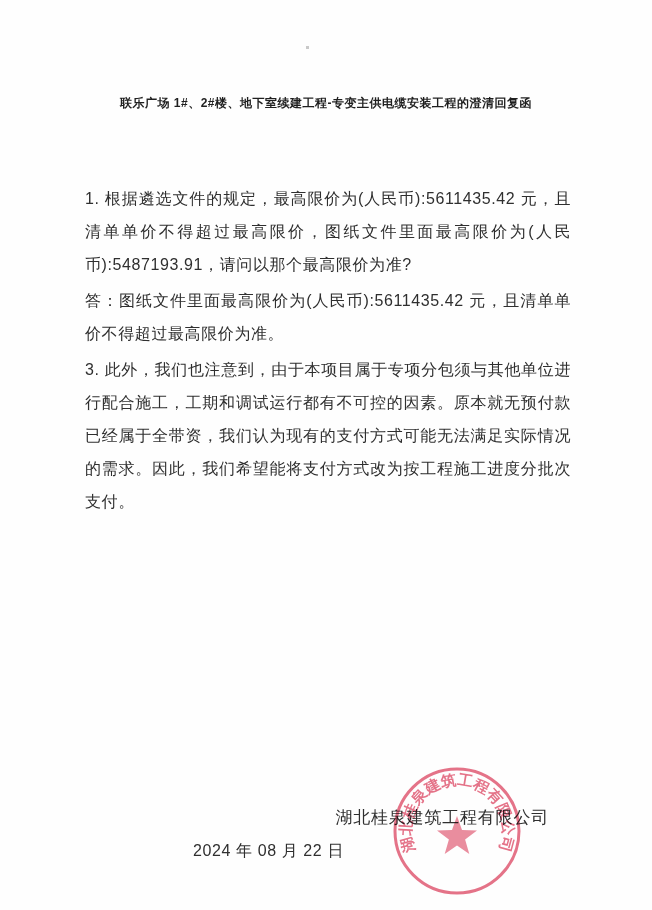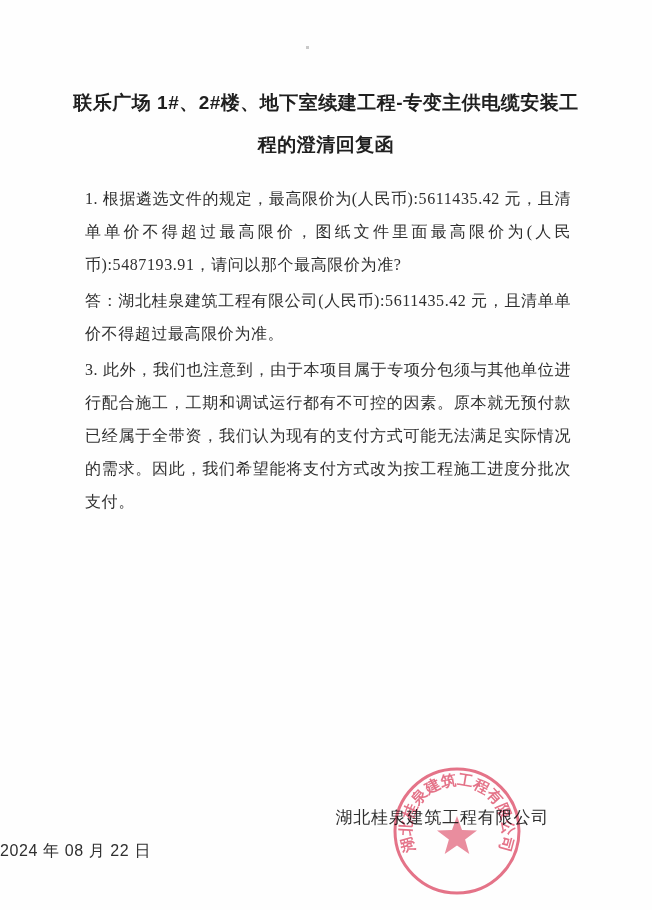--- a/index.html
+++ b/index.html
@@ -22,46 +22,46 @@
     color: var(--text-color);
   }
   .scan-speck {
     position: absolute; left: 306px; top: 46px;
     width: 3px; height: 3px; background: #c9c9c9;
   }
   .doc-title {
     position: absolute;
     top: 82px; left: 70px; width: 512px;
     margin: 0;
-    font-size: 19px; font-weight: bold;
+    font-size: 12px; font-weight: bold;
     line-height: 42px;
     letter-spacing: 0.5px;
     text-align: center;
     color: var(--title-color);
   }
   .doc-body {
     position: absolute;
     top: 182px; left: 85px; width: 486px;
     font-size: 16px;
     line-height: 33px;
     letter-spacing: 0.6px;
     text-align: justify;
   }
-  .doc-body p { margin: 0 0 3px 0; font-family: Liberation Serif, serif; }
+  .doc-body p { margin: 0 0 3px 0; }
   .signature-block {
     position: absolute;
     top: 801px; left: 0; width: 652px;
   }
   .company-line {
     text-align: right; padding-right: 103px;
     font-size: 17px; line-height: 33px;
     letter-spacing: 0.8px;
   }
   .date-line {
-    text-align: left; padding-right: 115px;
+    text-align: center; padding-right: 115px;
     font-size: 16px; line-height: 34px;
     letter-spacing: 0.6px;
   }
   .company-seal {
     position: absolute;
     left: 386px; top: 760px;
     width: 142px; height: 142px;
     mix-blend-mode: multiply;
     opacity: 0.88;
     pointer-events: none;
@@ -79,21 +79,21 @@
 <body>
 
 <div class="page">
 
   <div class="scan-speck"></div>
 
   <h1 class="doc-title">联乐广场 1#、2#楼、地下室续建工程-专变主供电缆安装工程的澄清回复函</h1>
 
   <div class="doc-body">
     <p>1. 根据遴选文件的规定，最高限价为(人民币):5611435.42 元，且清单单价不得超过最高限价，图纸文件里面最高限价为(人民币):5487193.91，请问以那个最高限价为准?</p>
-    <p>答：湖北桂泉建筑工程有限公司(人民币):5611435.42 元，且清单单价不得超过最高限价为准。</p>
+    <p>答：图纸文件里面最高限价为(人民币):5611435.42 元，且清单单价不得超过最高限价为准。</p>
     <p>3. 此外，我们也注意到，由于本项目属于专项分包须与其他单位进行配合施工，工期和调试运行都有不可控的因素。原本就无预付款已经属于全带资，我们认为现有的支付方式可能无法满足实际情况的需求。因此，我们希望能将支付方式改为按工程施工进度分批次支付。</p>
   </div>
 
   <div class="signature-block">
     <div class="company-line">湖北桂泉建筑工程有限公司</div>
     <div class="date-line">2024 年 08 月 22 日</div>
   </div>
 
   <svg class="company-seal" viewBox="0 0 142 142" xmlns="http://www.w3.org/2000/svg">
     <defs>

